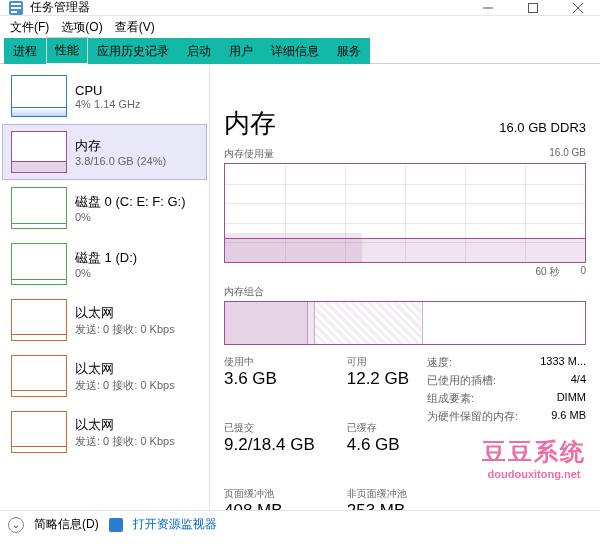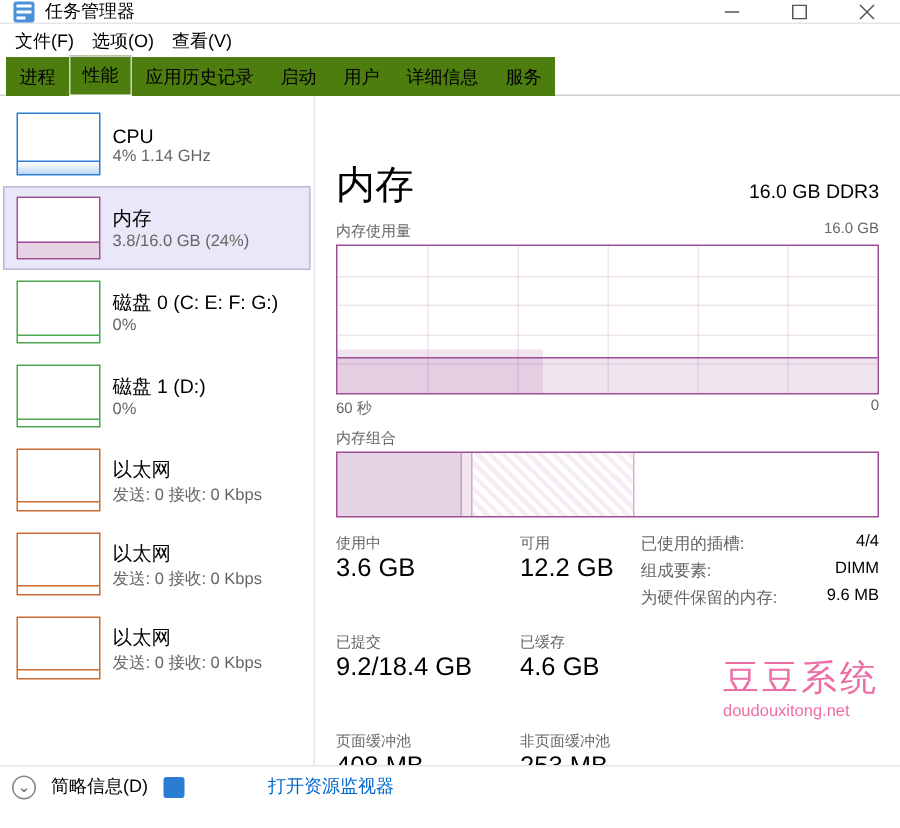--- a/index.html
+++ b/index.html
@@ -7,21 +7,21 @@
 
 .titlebar { height: 16px; background: #fff; display: flex; align-items: center; padding-left: 8px; border-bottom: 1px solid #e5e5e5; }
 .titlebar .icon { width: 16px; height: 16px; margin-right: 6px; }
 .titlebar .title { flex: 1; font-size: 12px; }
 .titlebar .win-btn { width: 45px; height: 30px; display: flex; align-items: center; justify-content: center; color: #555; }
 
 .menubar { height: 22px; display: flex; align-items: center; padding: 0 4px; font-size: 12px; }
 .menubar .menu { padding: 2px 6px; }
 
 .tabbar { height: 26px; display: flex; align-items: flex-end; border-bottom: 1px solid #d0d0d0; padding-left: 4px; font-size: 12px; }
-.tabbar .tab { padding: 4px 8px; border: 1px solid transparent; border-bottom: none; position: relative; top: 1px; background: #4d7c0f; }
+.tabbar .tab { padding: 4px 8px; border: 1px solid transparent; border-bottom: none; position: relative; top: 1px; background: #14b8a6; }
 .tabbar .tab.active { border-color: #d0d0d0; border-bottom: 1px solid #fff; }
 
 .content { display: flex; height: calc(552px - 30px - 22px - 26px - 28px); }
 
 .sidebar { width: 210px; border-right: 1px solid #e5e5e5; overflow-y: auto; padding: 4px 0; }
 .side-item { display: flex; padding: 6px 8px; gap: 8px; border: 1px solid transparent; margin: 0 2px; }
 .side-item.selected { background: #e8e8f8; border: 1px solid #b8b8d8; }
 .side-thumb { width: 56px; height: 42px; border: 1px solid; flex-shrink: 0; position: relative; overflow: hidden; background: #fff; }
 .side-info { display: flex; flex-direction: column; justify-content: center; min-width: 0; }
 .side-title { font-size: 13px; white-space: nowrap; overflow: hidden; text-overflow: ellipsis; }
@@ -39,44 +39,44 @@
 .main { flex: 1; padding: 8px 14px 4px 14px; overflow: hidden; position: relative; }
 .main-header { display: flex; justify-content: space-between; align-items: baseline; margin-bottom: 6px; }
 .main-title { font-size: 26px; font-weight: 300; }
 .main-right { font-size: 13px; margin-top: 48px; }
 .chart-label { font-size: 10px; color: #666; display: flex; justify-content: space-between; margin-bottom: 2px; }
 .chart-box { border: 1px solid #9b4f96; height: 100px; position: relative; background: #fff; }
 .chart-grid-v { position:absolute; top:0; bottom:0; width:0; border-left:1px solid rgba(155,79,150,.15); }
 .chart-grid-h { position:absolute; left:0; right:0; height:0; border-top:1px solid rgba(155,79,150,.15); }
 .chart-fill { position:absolute; left:0; right:0; bottom:0; height:24%; background: rgba(155,79,150,.15); border-top:1px solid #9b4f96; }
 .chart-fill::before { content:""; position:absolute; left:0; width:38%; bottom:0; top:-6px; background: rgba(155,79,150,.15); border-right: none; }
-.axis { font-size: 10px; color: #666; display: flex; justify-content: space-between; margin: 2px 0 6px 0; }
+.axis { font-size: 10px; color: #666; display: flex; justify-content: flex-end; margin: 2px 0 6px 0; gap: 21px; }
 
 .comp-box { border: 1px solid #9b4f96; height: 44px; display: flex; background: #fff; margin-bottom: 10px; }
 .comp-seg { border-right: 1px solid rgba(155,79,150,.4); }
 .comp-used { width: 23%; background: rgba(155,79,150,.25); }
 .comp-mod  { width: 2%; background: rgba(155,79,150,.15); }
 .comp-stby { width: 30%; background: repeating-linear-gradient(45deg, rgba(155,79,150,.1), rgba(155,79,150,.1) 3px, transparent 3px, transparent 6px); }
 .comp-free { flex: 1; }
 
 .stats { display: flex; gap: 18px; }
 .stats-left { display: grid; grid-template-columns: auto auto; column-gap: 22px; row-gap: 6px; gap: 32px; }
 .stat-block .lbl { font-size: 10px; color: #666; }
 .stat-block .val { font-size: 17px; }
 .stats-right { font-size: 11px; color: #000; flex:1; }
 .stats-right .row { display: flex; justify-content: space-between; margin-bottom: 3px; }
 .stats-right .k { color: #666; }
 
-.watermark { position: absolute; right: 14px; bottom: 30px; text-align: left; pointer-events: none; }
+.watermark { position: absolute; right: 14px; bottom: 30px; text-align: center; pointer-events: none; font-weight: bold; }
 .watermark .wm1 { font-size: 24px; color: #ec6ea5; font-family: "STKaiti","KaiTi",serif; letter-spacing: 2px; }
 .watermark .wm2 { font-size: 11px; color: #ec6ea5; }
 
 .footer { height: 28px; border-top: 1px solid #e5e5e5; display: flex; align-items: center; padding: 0 8px; gap: 10px; font-size: 12px; }
 .footer .chev { width:16px; height:16px; border:1px solid #888; border-radius:50%; display:flex; align-items:center; justify-content:center; font-size:10px; color:#555; }
-.footer .link { color: #0066cc; margin-left: 46px; }
+.footer .link { color: #0066cc; }
 .footer .rm-icon { width:14px; height:14px; background:#2b7cd3; border-radius:2px; display:inline-block; }
 </style>
 </head>
 <body>
 
 <div class="titlebar">
   <svg class="icon" viewBox="0 0 16 16">
       <rect x="1" y="1" width="14" height="14" fill="#4a90d9" rx="2"></rect>
       <rect x="3" y="3" width="10" height="2" fill="#fff"></rect>
       <rect x="3" y="7" width="10" height="2" fill="#fff"></rect>
@@ -228,20 +228,24 @@
             <div class="lbl">页面缓冲池</div>
             <div class="val">408 MB</div>
           </div>
         <div class="stat-block">
             <div class="lbl">非页面缓冲池</div>
             <div class="val">253 MB</div>
           </div>
       </div>
       <div class="stats-right">
         <div class="row">
+            <span class="k">速度:</span>
+            <span>1333 M...</span>
+          </div>
+        <div class="row">
             <span class="k">已使用的插槽:</span>
             <span>4/4</span>
           </div>
         <div class="row">
             <span class="k">组成要素:</span>
             <span>DIMM</span>
           </div>
         <div class="row">
             <span class="k">为硬件保留的内存:</span>
             <span>9.6 MB</span>

